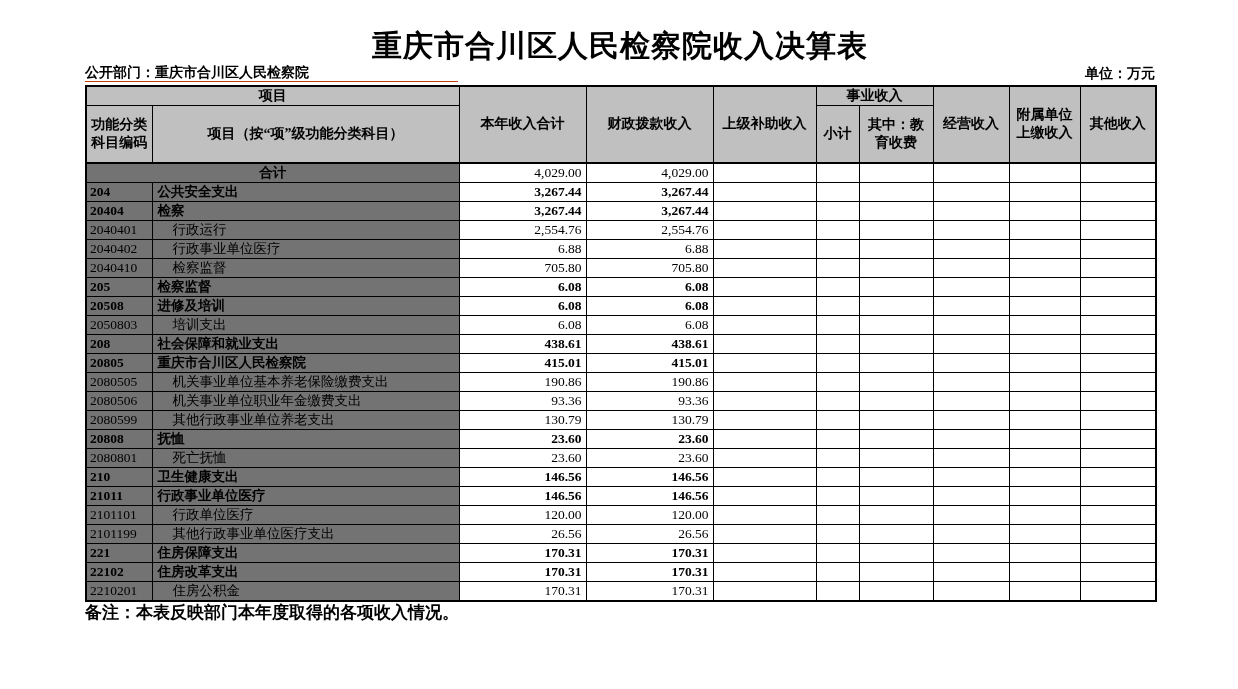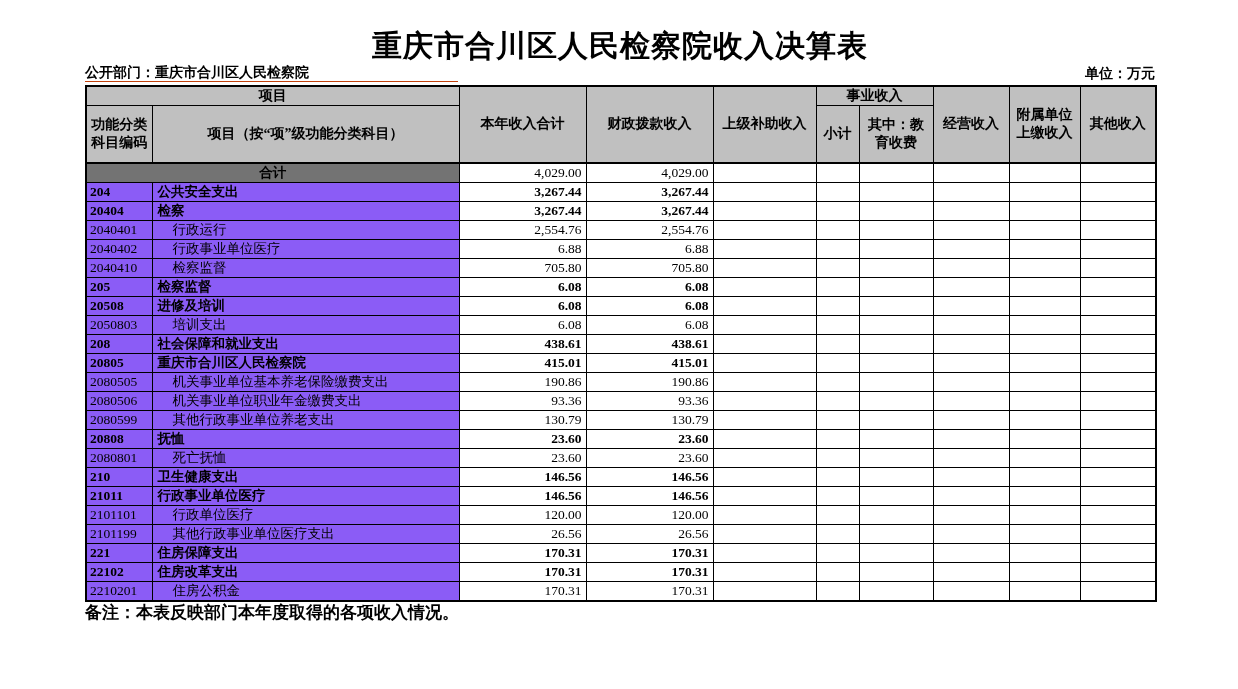--- a/index.html
+++ b/index.html
@@ -65,21 +65,21 @@
   }
   tr.hdr-top th { height: 19px; }
   tr.hdr-sub th { height: 57px; }
   td {
     height: 19px;
     font-size: 13.5px;
     line-height: 18px;
     padding: 0 3px;
     vertical-align: middle;
   }
-  td.gray { background: #8b5cf6; }
+  td.gray { background: #737373; }
   td.num { text-align: right; padding-right: 4px; }
   td.code { text-align: left; padding-left: 3px; }
   td.name { text-align: left; padding-left: 5px; }
   tr.category td { font-weight: bold; }
   tr.detail td.name { padding-left: 20px; }
   td.total-label {
     text-align: center;
     font-weight: bold;
     background: #737373;
   }

